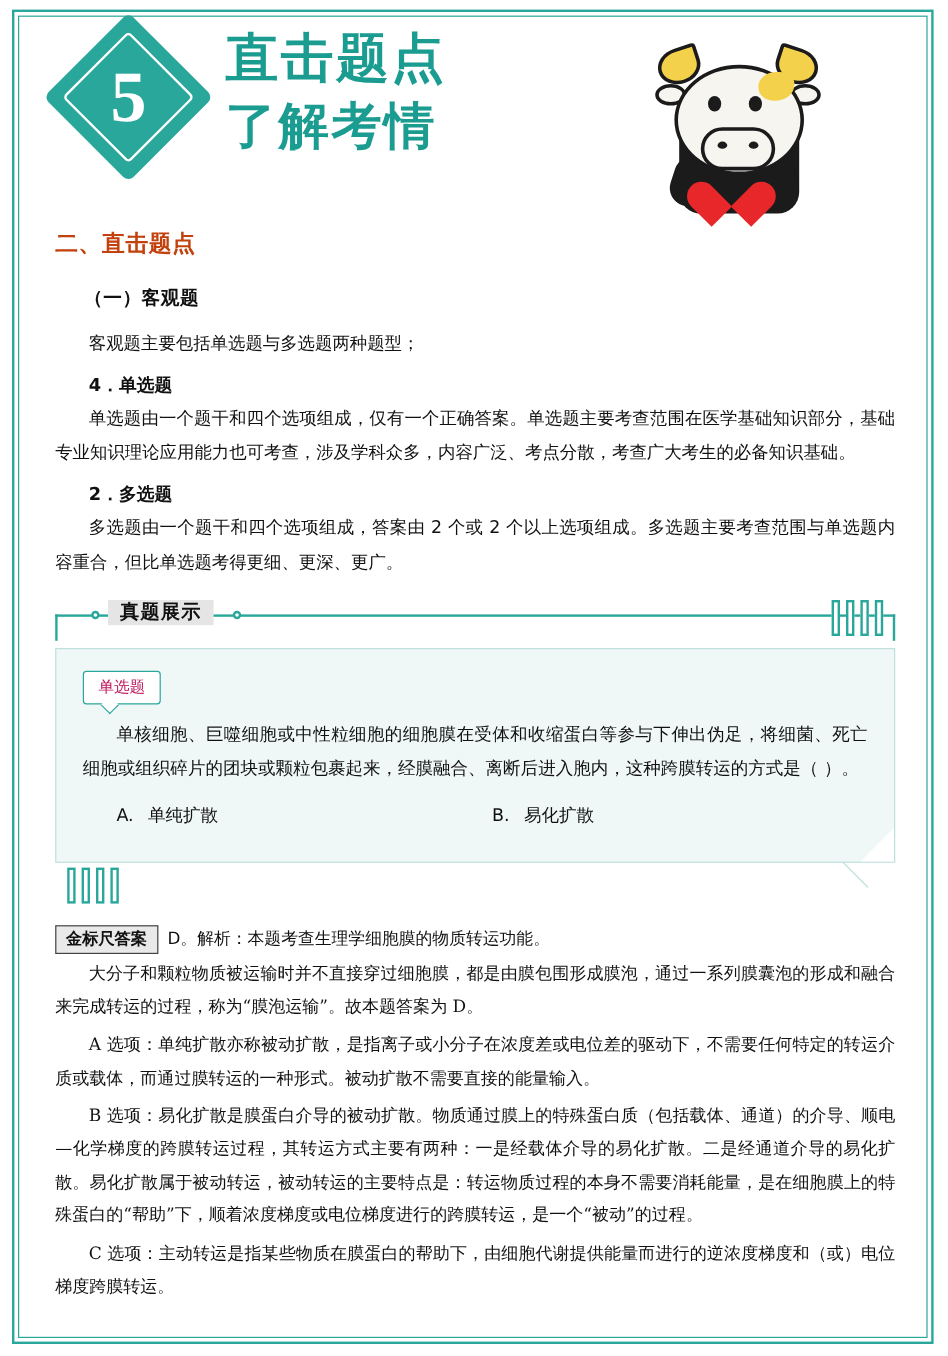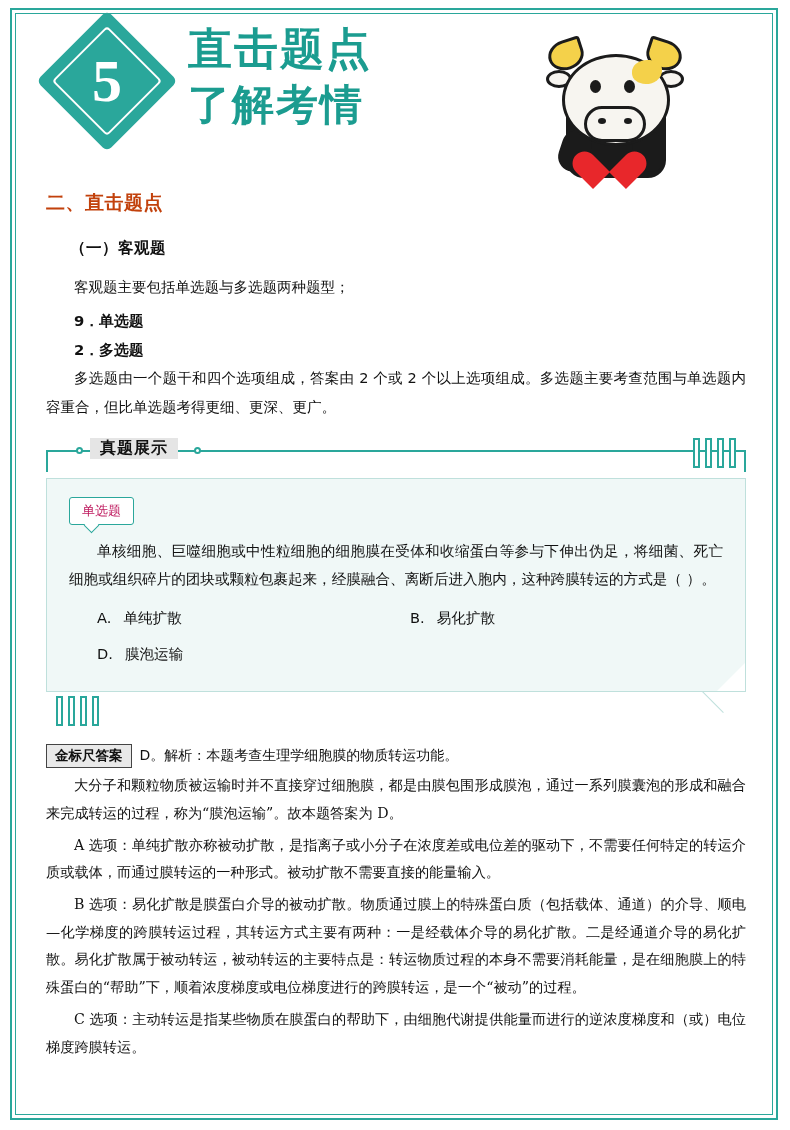--- a/index.html
+++ b/index.html
@@ -456,21 +456,22 @@
 </div>
 
 <div class="content">
 
   <h2 class="section-title">二、直击题点</h2>
 
   <h3 class="sub-title">（一）客观题</h3>
 
   <p class="para indent">客观题主要包括单选题与多选题两种题型；</p>
 
-  <div class="item-title">9．单选题</div>
+  <div class="item-title">4．单选题</div>
+  <p class="para indent">单选题由一个题干和四个选项组成，仅有一个正确答案。单选题主要考查范围在医学基础知识部分，基础专业知识理论应用能力也可考查，涉及学科众多，内容广泛、考点分散，考查广大考生的必备知识基础。</p>
 
   <div class="item-title">2．多选题</div>
   <p class="para indent">多选题由一个题干和四个选项组成，答案由 2 个或 2 个以上选项组成。多选题主要考查范围与单选题内容重合，但比单选题考得更细、更深、更广。</p>
 
   <div class="exam-box">
     <div class="exam-head">
       <div class="bracket"></div>
       <div class="bracket-l"></div>
       <div class="bracket-r"></div>
       <div class="dot-left"></div>
@@ -487,23 +488,20 @@
     <div class="question-card">
       <div class="q-badge">单选题</div>
       <p class="q-stem">单核细胞、巨噬细胞或中性粒细胞的细胞膜在受体和收缩蛋白等参与下伸出伪足，将细菌、死亡细胞或组织碎片的团块或颗粒包裹起来，经膜融合、离断后进入胞内，这种跨膜转运的方式是（  ）。</p>
       <div class="q-options">
         <div class="q-option">
           <span class="ltr">A.</span><span>单纯扩散</span>
         </div>
         <div class="q-option">
           <span class="ltr">B.</span><span>易化扩散</span>
         </div>
-        <div class="q-option">
-          <span class="ltr">D.</span><span>膜泡运输</span>
-        </div>
       </div>
       <div class="page-curl"></div>
       <div class="page-curl-edge"></div>
     </div>
 
     <div style="position:relative;height:26px;">
       <div class="comb bottom-left" style="top:4px;left:10px;bottom:auto;">
         <span></span>
           <span></span>
           <span></span>

